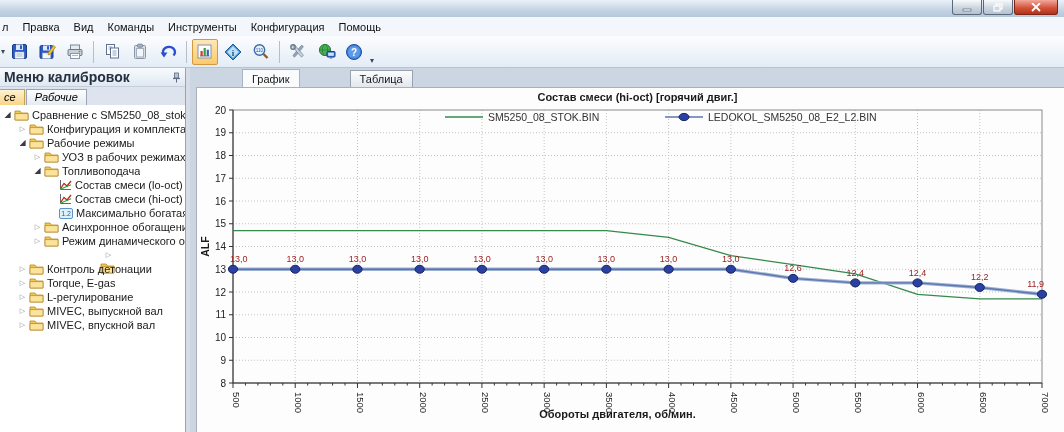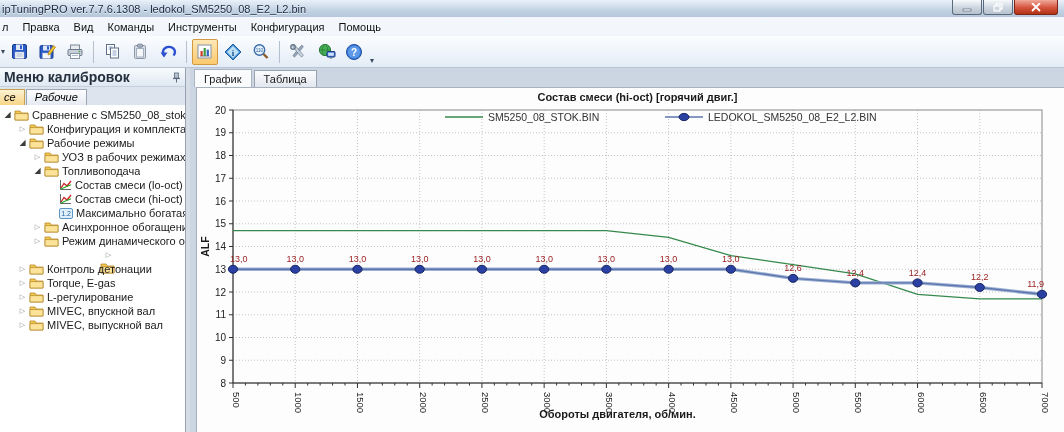--- a/index.html
+++ b/index.html
@@ -54,32 +54,31 @@
   .ticn{flex:none;margin:0 3px 0 1px;display:flex;}
   .tlabel{overflow:hidden;}
   
   .splitter{position:absolute;left:185px;top:68px;width:5px;bottom:0;
     background:#d6dde6;border-left:1px solid #98a2b0;border-right:1px solid #98a2b0;}
   
   .content{position:absolute;left:190px;top:68px;right:0;bottom:0;background:#ccd5e2;}
   .ct-tabs{position:absolute;top:0;left:4px;height:19px;display:flex;
     align-items:flex-end;font-size:11px;color:#1a1a1a;}
   .ctab{padding:2px 9px;border:1px solid #98a2b0;border-bottom:none;
-    background:linear-gradient(#fbfcfe,#e2e7ee);margin-right:2px;}
+    background:linear-gradient(#fbfcfe,#e2e7ee);margin-right:2px;margin-left:48px;}
   .ctab.active{background:#f9fbfd;border-color:#aab3c0;position:relative;z-index:2;
     padding-top:3px;}
   .chart-panel{position:absolute;left:6px;top:19px;width:872px;height:348px;
     background:#fdfdfe;border:1px solid #a8b0bd;}
   .chart-panel svg{display:block;}
 </style>
 </head>
 <body>
 
 <div class="titlebar">
-  <span class="title">ipTuningPRO ver.7.7.6.1308 - ledokol_SM5250_08_E2_L2.bin</span>
   <div class="winbtns">
     <div class="wb">
       <svg width="10" height="9">
           <rect x="1" y="6" width="8" height="2" fill="#fff" stroke="#44566b" stroke-width="0.6"></rect>
         </svg>
     </div>
     <div class="wb">
       <svg width="11" height="9">
         <rect x="3" y="1" width="6" height="5" fill="none" stroke="#fff" stroke-width="1.2"></rect>
         <rect x="1" y="3" width="6" height="5" fill="#cfd8e2" stroke="#fff" stroke-width="1.2"></rect>
@@ -373,31 +372,31 @@
         <span class="tlabel">L-регулирование</span>
       </div>
       <div class="trow" style="padding-left: 17px;">
         <span class="texp col">▷</span>
         <span class="ticn">
           <svg width="15" height="12" viewBox="0 0 15 12">
             <path d="M1 2 L6 2 L7.5 4 L14 4 L14 11 L1 11 Z" fill="#f2c94c" stroke="#b98b2e" stroke-width="0.8"></path>
             <path d="M1 4.6 L14 4.6 L14 11 L1 11 Z" fill="#fbe49a" stroke="#b98b2e" stroke-width="0.8"></path>
           </svg>
         </span>
+        <span class="tlabel">MIVEC, выпускной вал</span>
+      </div>
+      <div class="trow" style="padding-left: 17px;">
+        <span class="texp col">▷</span>
+        <span class="ticn">
+          <svg width="15" height="12" viewBox="0 0 15 12">
+            <path d="M1 2 L6 2 L7.5 4 L14 4 L14 11 L1 11 Z" fill="#f2c94c" stroke="#b98b2e" stroke-width="0.8"></path>
+            <path d="M1 4.6 L14 4.6 L14 11 L1 11 Z" fill="#fbe49a" stroke="#b98b2e" stroke-width="0.8"></path>
+          </svg>
+        </span>
         <span class="tlabel">MIVEC, впускной вал</span>
-      </div>
-      <div class="trow" style="padding-left: 17px;">
-        <span class="texp col">▷</span>
-        <span class="ticn">
-          <svg width="15" height="12" viewBox="0 0 15 12">
-            <path d="M1 2 L6 2 L7.5 4 L14 4 L14 11 L1 11 Z" fill="#f2c94c" stroke="#b98b2e" stroke-width="0.8"></path>
-            <path d="M1 4.6 L14 4.6 L14 11 L1 11 Z" fill="#fbe49a" stroke="#b98b2e" stroke-width="0.8"></path>
-          </svg>
-        </span>
-        <span class="tlabel">MIVEC, выпускной вал</span>
       </div>
     </div>
 </div>
 
 <div class="splitter"></div>
 
 <div class="content">
   <div class="ct-tabs" id="ctTabs">
       <span class="ctab active">График</span>
       <span class="ctab">Таблица</span>

